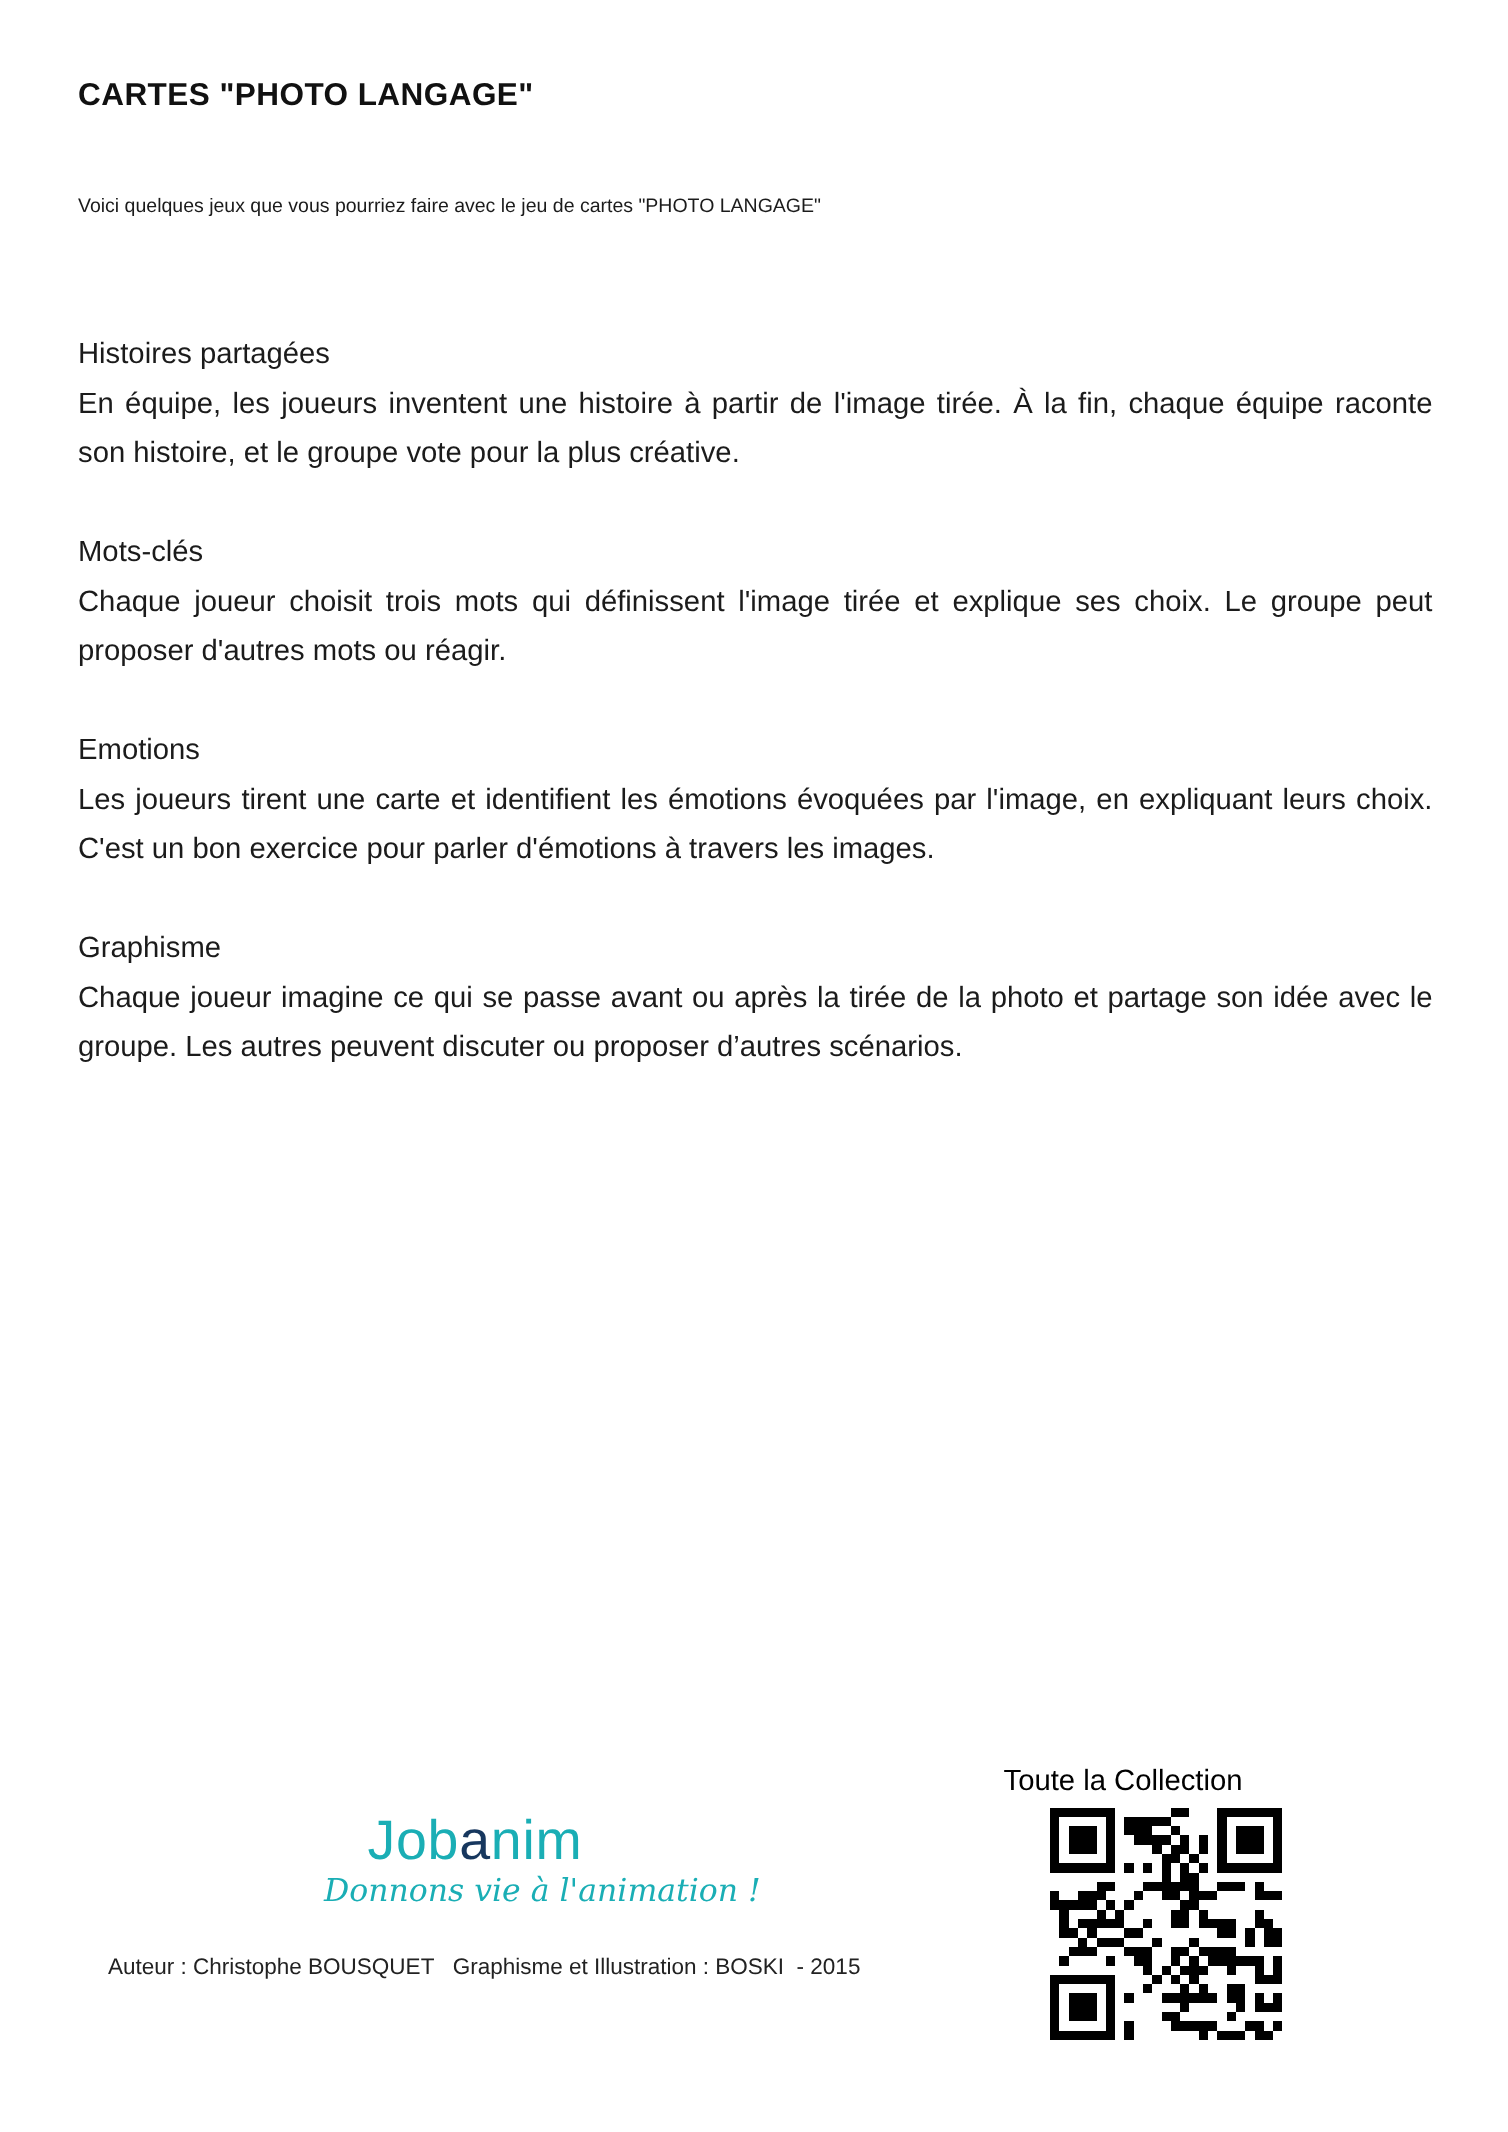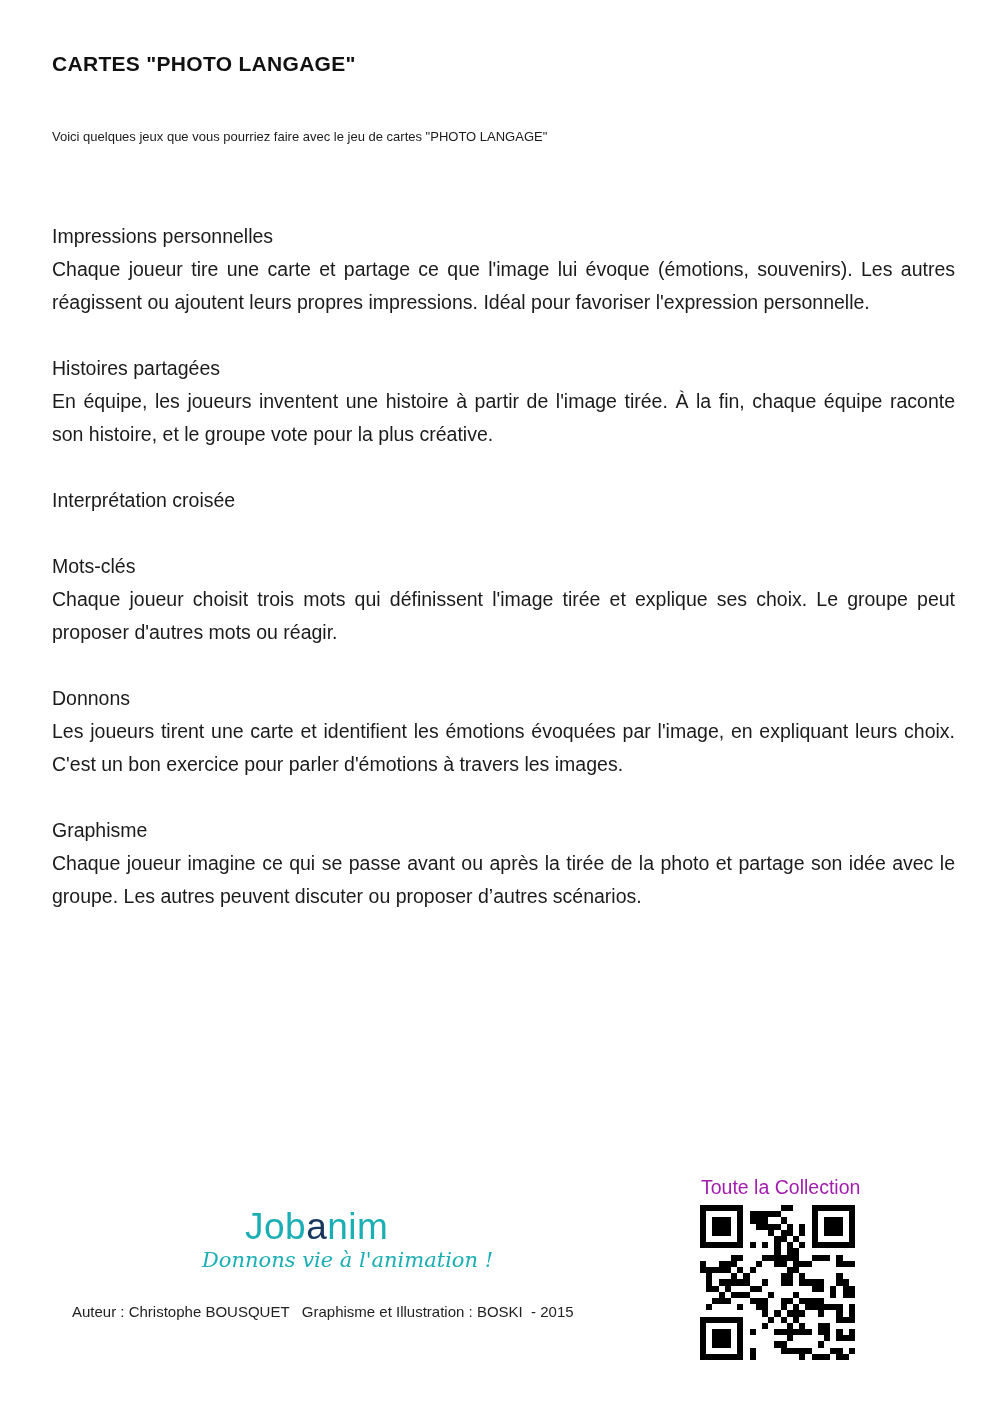--- a/index.html
+++ b/index.html
@@ -36,41 +36,41 @@
   }
   .section-body{
     font-size:19.5px;
     line-height:33px;
     margin:0;
     text-align:justify;
   }
   
   .collection-label{
     position:absolute;
-    left:701px;top:1176px;
+    left:669px;top:1176px;
     font-size:19.5px;
-    color:#a21caf;
+    color:#000000;
   }
   .qr{
     position:absolute;
     left:700px;top:1205px;
     width:155px;height:155px;
   }
   .logo{
     position:absolute;
     left:245px;top:1206px;
     font-size:37px;
     font-weight:normal;
     letter-spacing:.5px;
   }
   .logo .teal{color:#1aaeb5;}
   .logo .navy{color:#17375e;}
   .tagline{
     position:absolute;
-    left:202px;top:1248px;
+    left:216px;top:1248px;
     font-family:"DejaVu Serif", serif;
     font-style:italic;
     font-size:21px;
     color:#1aaeb5;
   }
   .credits{
     position:absolute;
     left:72px;top:1303px;
     font-size:15px;
     color:#222;
@@ -79,41 +79,36 @@
 </style>
 </head>
 <body>
 
 <div class="page">
 
   <div class="content">
     <h1 class="doc-title">CARTES "PHOTO LANGAGE"</h1>
     <p class="intro">Voici quelques jeux que vous pourriez faire avec le jeu de cartes "PHOTO LANGAGE"</p>
 
-    <div class="section">
-      <h2 class="section-heading">Impressions personnelles</h2>
-      <p class="section-body">Chaque joueur tire une carte et partage ce que l'image lui évoque (émotions, souvenirs). Les autres réagissent ou ajoutent leurs propres impressions. Idéal pour favoriser l'expression personnelle.</p>
-    </div>
 
     <div class="section">
       <h2 class="section-heading">Histoires partagées</h2>
       <p class="section-body">En équipe, les joueurs inventent une histoire à partir de l'image tirée. À la fin, chaque équipe raconte son histoire, et le groupe vote pour la plus créative.</p>
     </div>
 
     <div class="section">
-      <h2 class="section-heading">Interprétation croisée</h2>
     </div>
 
     <div class="section">
       <h2 class="section-heading">Mots-clés</h2>
       <p class="section-body">Chaque joueur choisit trois mots qui définissent l'image tirée et explique ses choix. Le groupe peut proposer d'autres mots ou réagir.</p>
     </div>
 
     <div class="section">
-      <h2 class="section-heading">Donnons</h2>
+      <h2 class="section-heading">Emotions</h2>
       <p class="section-body">Les joueurs tirent une carte et identifient les émotions évoquées par l'image, en expliquant leurs choix. C'est un bon exercice pour parler d'émotions à travers les images.</p>
     </div>
 
     <div class="section">
       <h2 class="section-heading">Graphisme</h2>
       <p class="section-body">Chaque joueur imagine ce qui se passe avant ou après la tirée de la photo et partage son idée avec le groupe. Les autres peuvent discuter ou proposer d’autres scénarios.</p>
     </div>
   </div>
 
   <div class="collection-label">Toute la Collection</div>

